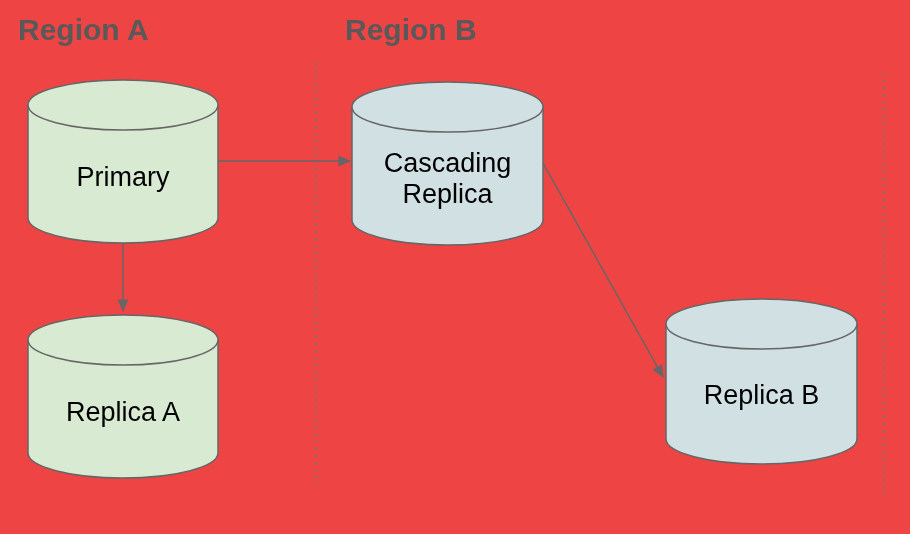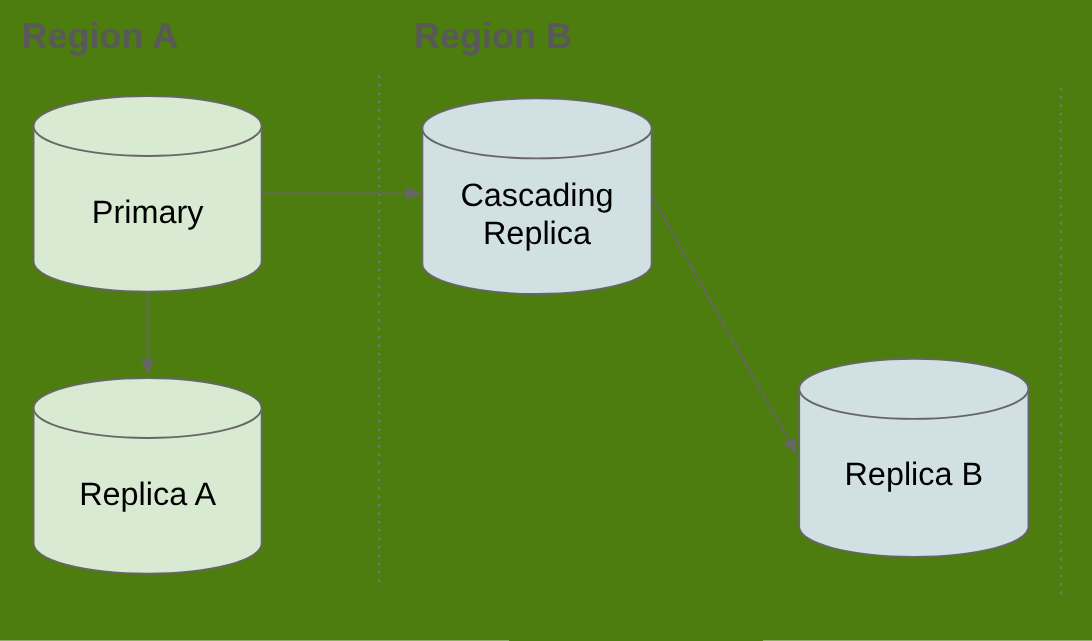--- a/index.html
+++ b/index.html
@@ -4,21 +4,21 @@
 <style>
   html, body {
     margin: 0;
     padding: 0;
     background: #ffffff;
   }
   .canvas {
     position: relative;
     width: 910px;
     height: 534px;
-    background: #4d7c0f;
+    background: #ef4444;
     overflow: hidden;
     font-family: "Liberation Sans", sans-serif;
   }
   svg { display: block; }
   .region-title {
     font-family: "Liberation Sans", sans-serif;
     font-size: 30px;
     font-weight: 700;
     fill: #595959;
   }

